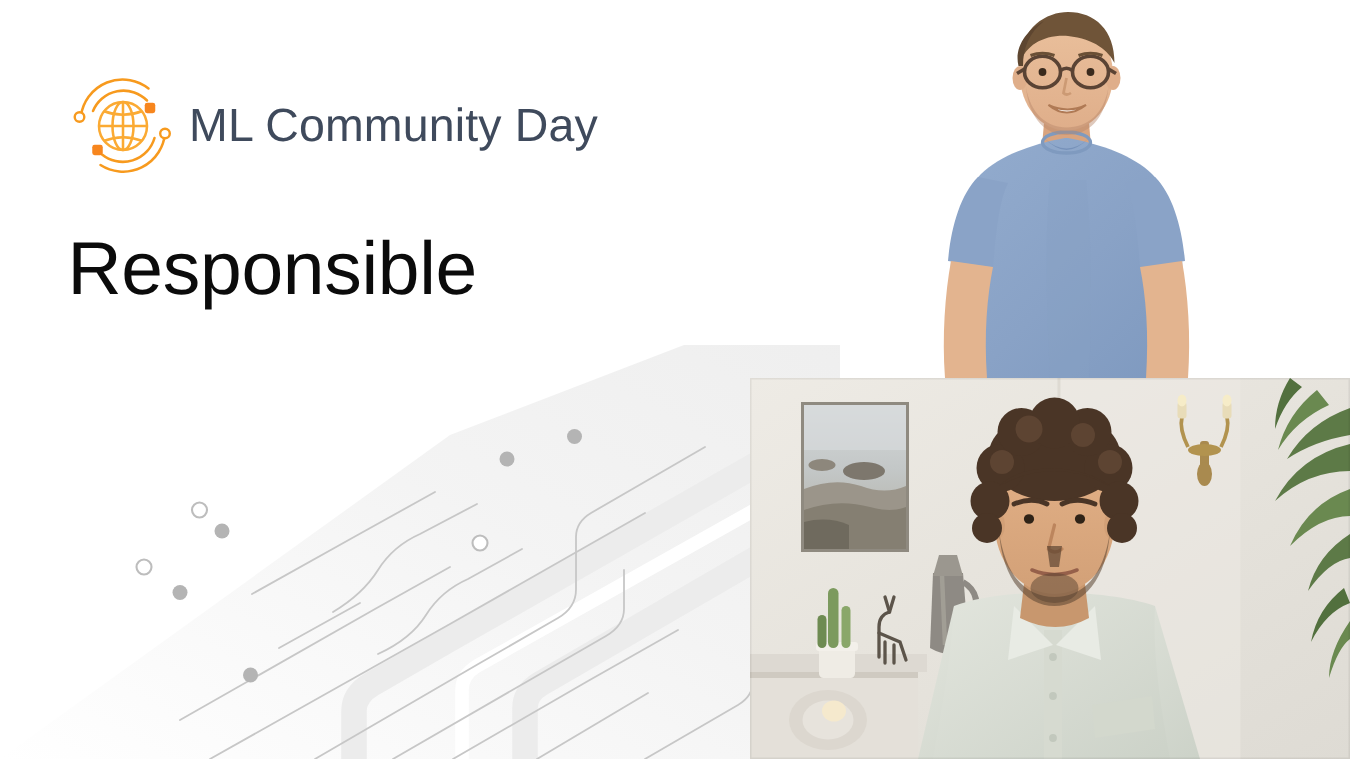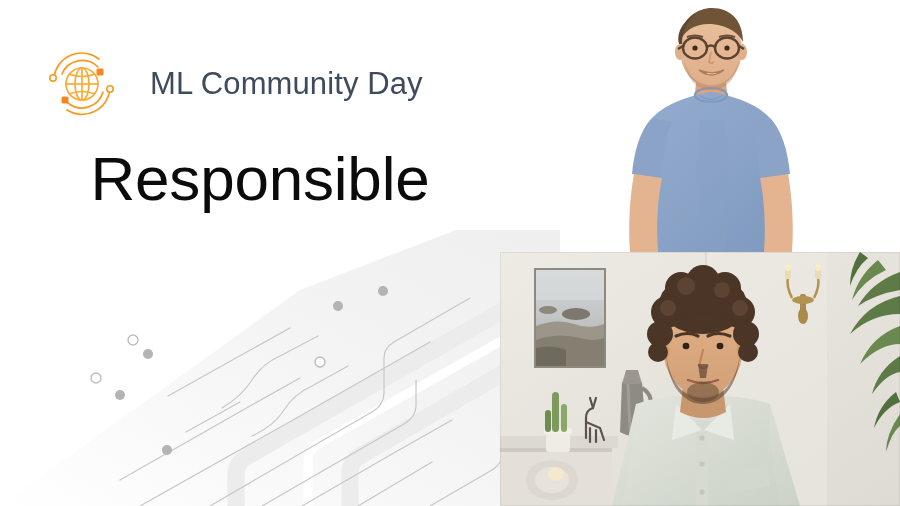--- a/index.html
+++ b/index.html
@@ -8,34 +8,33 @@
     font-family:"Liberation Sans", sans-serif;
     position:relative;
   }
   .slide{position:absolute;inset:0;background:#fff;overflow:hidden;}
 
   
   .circuit{position:absolute;left:0;top:230px;width:560px;height:276px;overflow:hidden;pointer-events:none;}
   .circuit svg{display:block;}
 
   
-  .brand{position:absolute;left:42px;top:44px;display:flex;align-items:center;gap:28px;}
+  .brand{position:absolute;left:42px;top:44px;display:flex;align-items:center;gap:4px;}
   .brand-mark{width:80px;height:80px;display:block;}
   .brand-name{
     font-size:31px;letter-spacing:.1px;color:#3f4a5c;font-weight:400;
     font-family:"Liberation Sans", sans-serif;white-space:nowrap;
   }
 
   
   .headline{
     position:absolute;left:45px;top:148px;width:430px;
     font-family:"Liberation Sans", sans-serif;
-    font-size:62px;line-height:62px;font-weight:300;color:#0b0b0b;
+    font-size:50px;line-height:62px;font-weight:300;color:#0b0b0b;
     letter-spacing:-0.2px;
-    text-align:center;
   }
   .headline .l{display:block;}
 
   
   .presenter-cutout{
     position:absolute;left:600px;top:0;width:300px;height:252px;overflow:hidden;
     background:#ffffff;
   }
   .presenter-cutout svg{display:block;}
 

